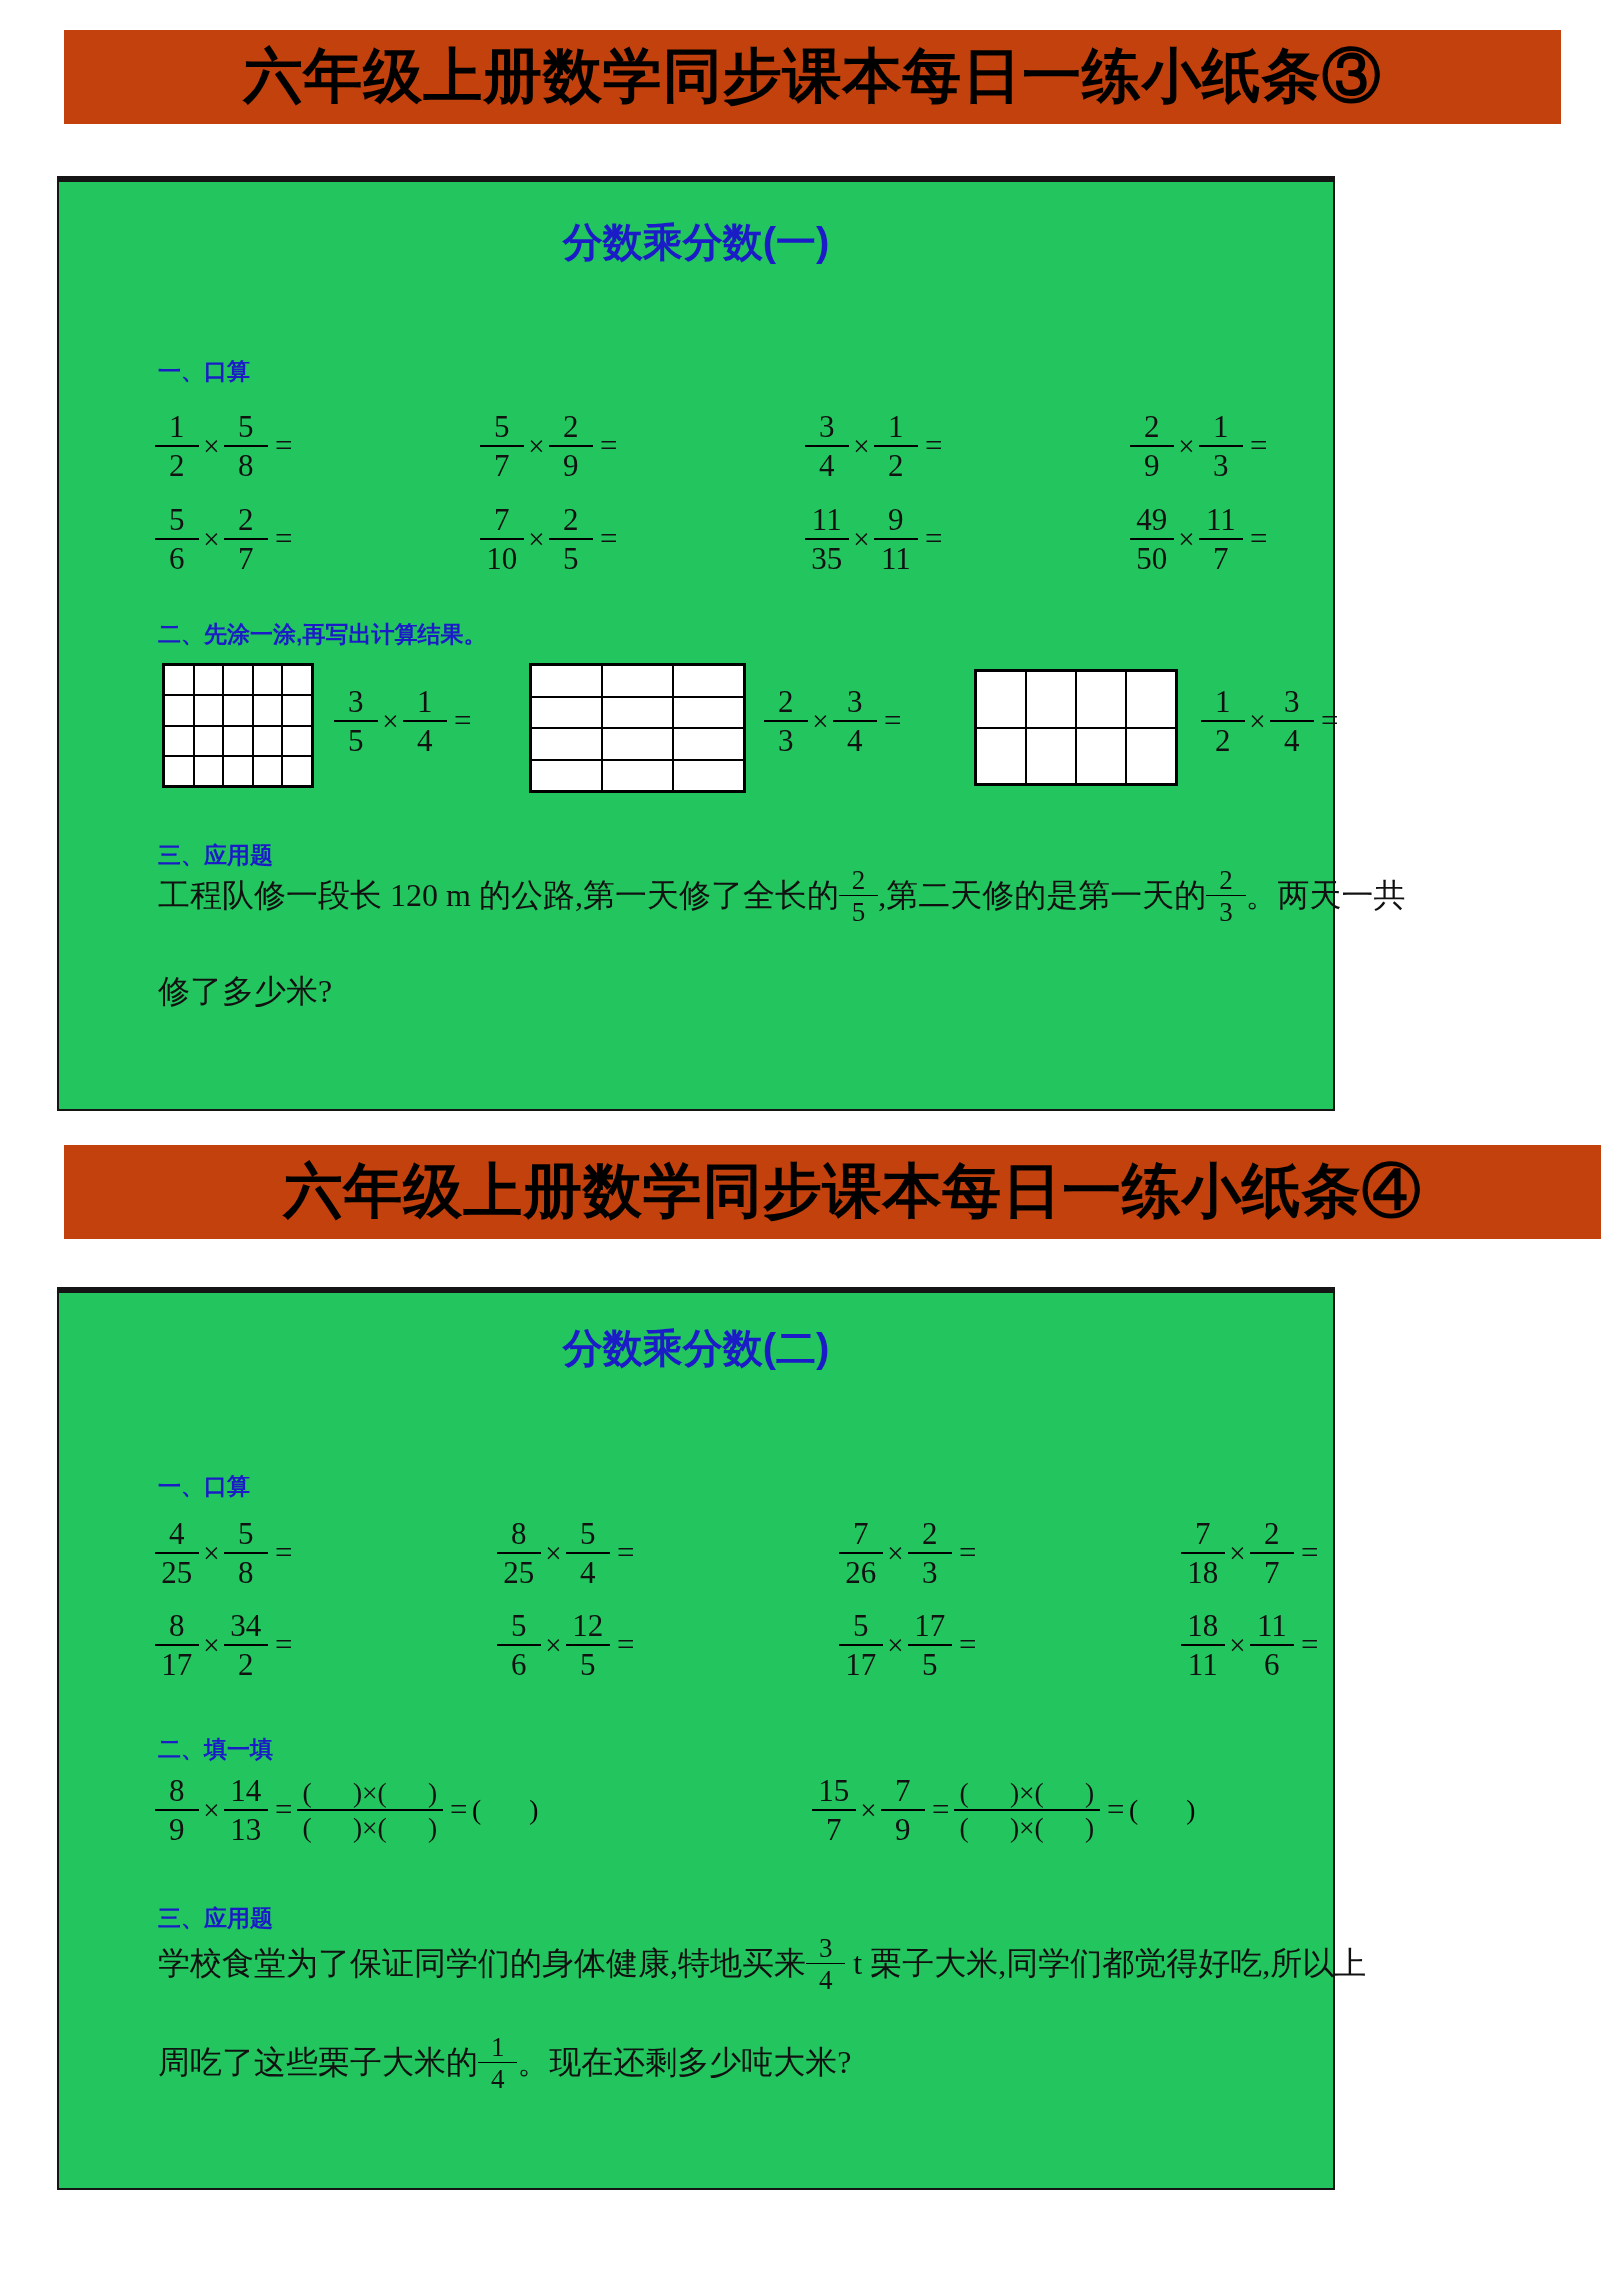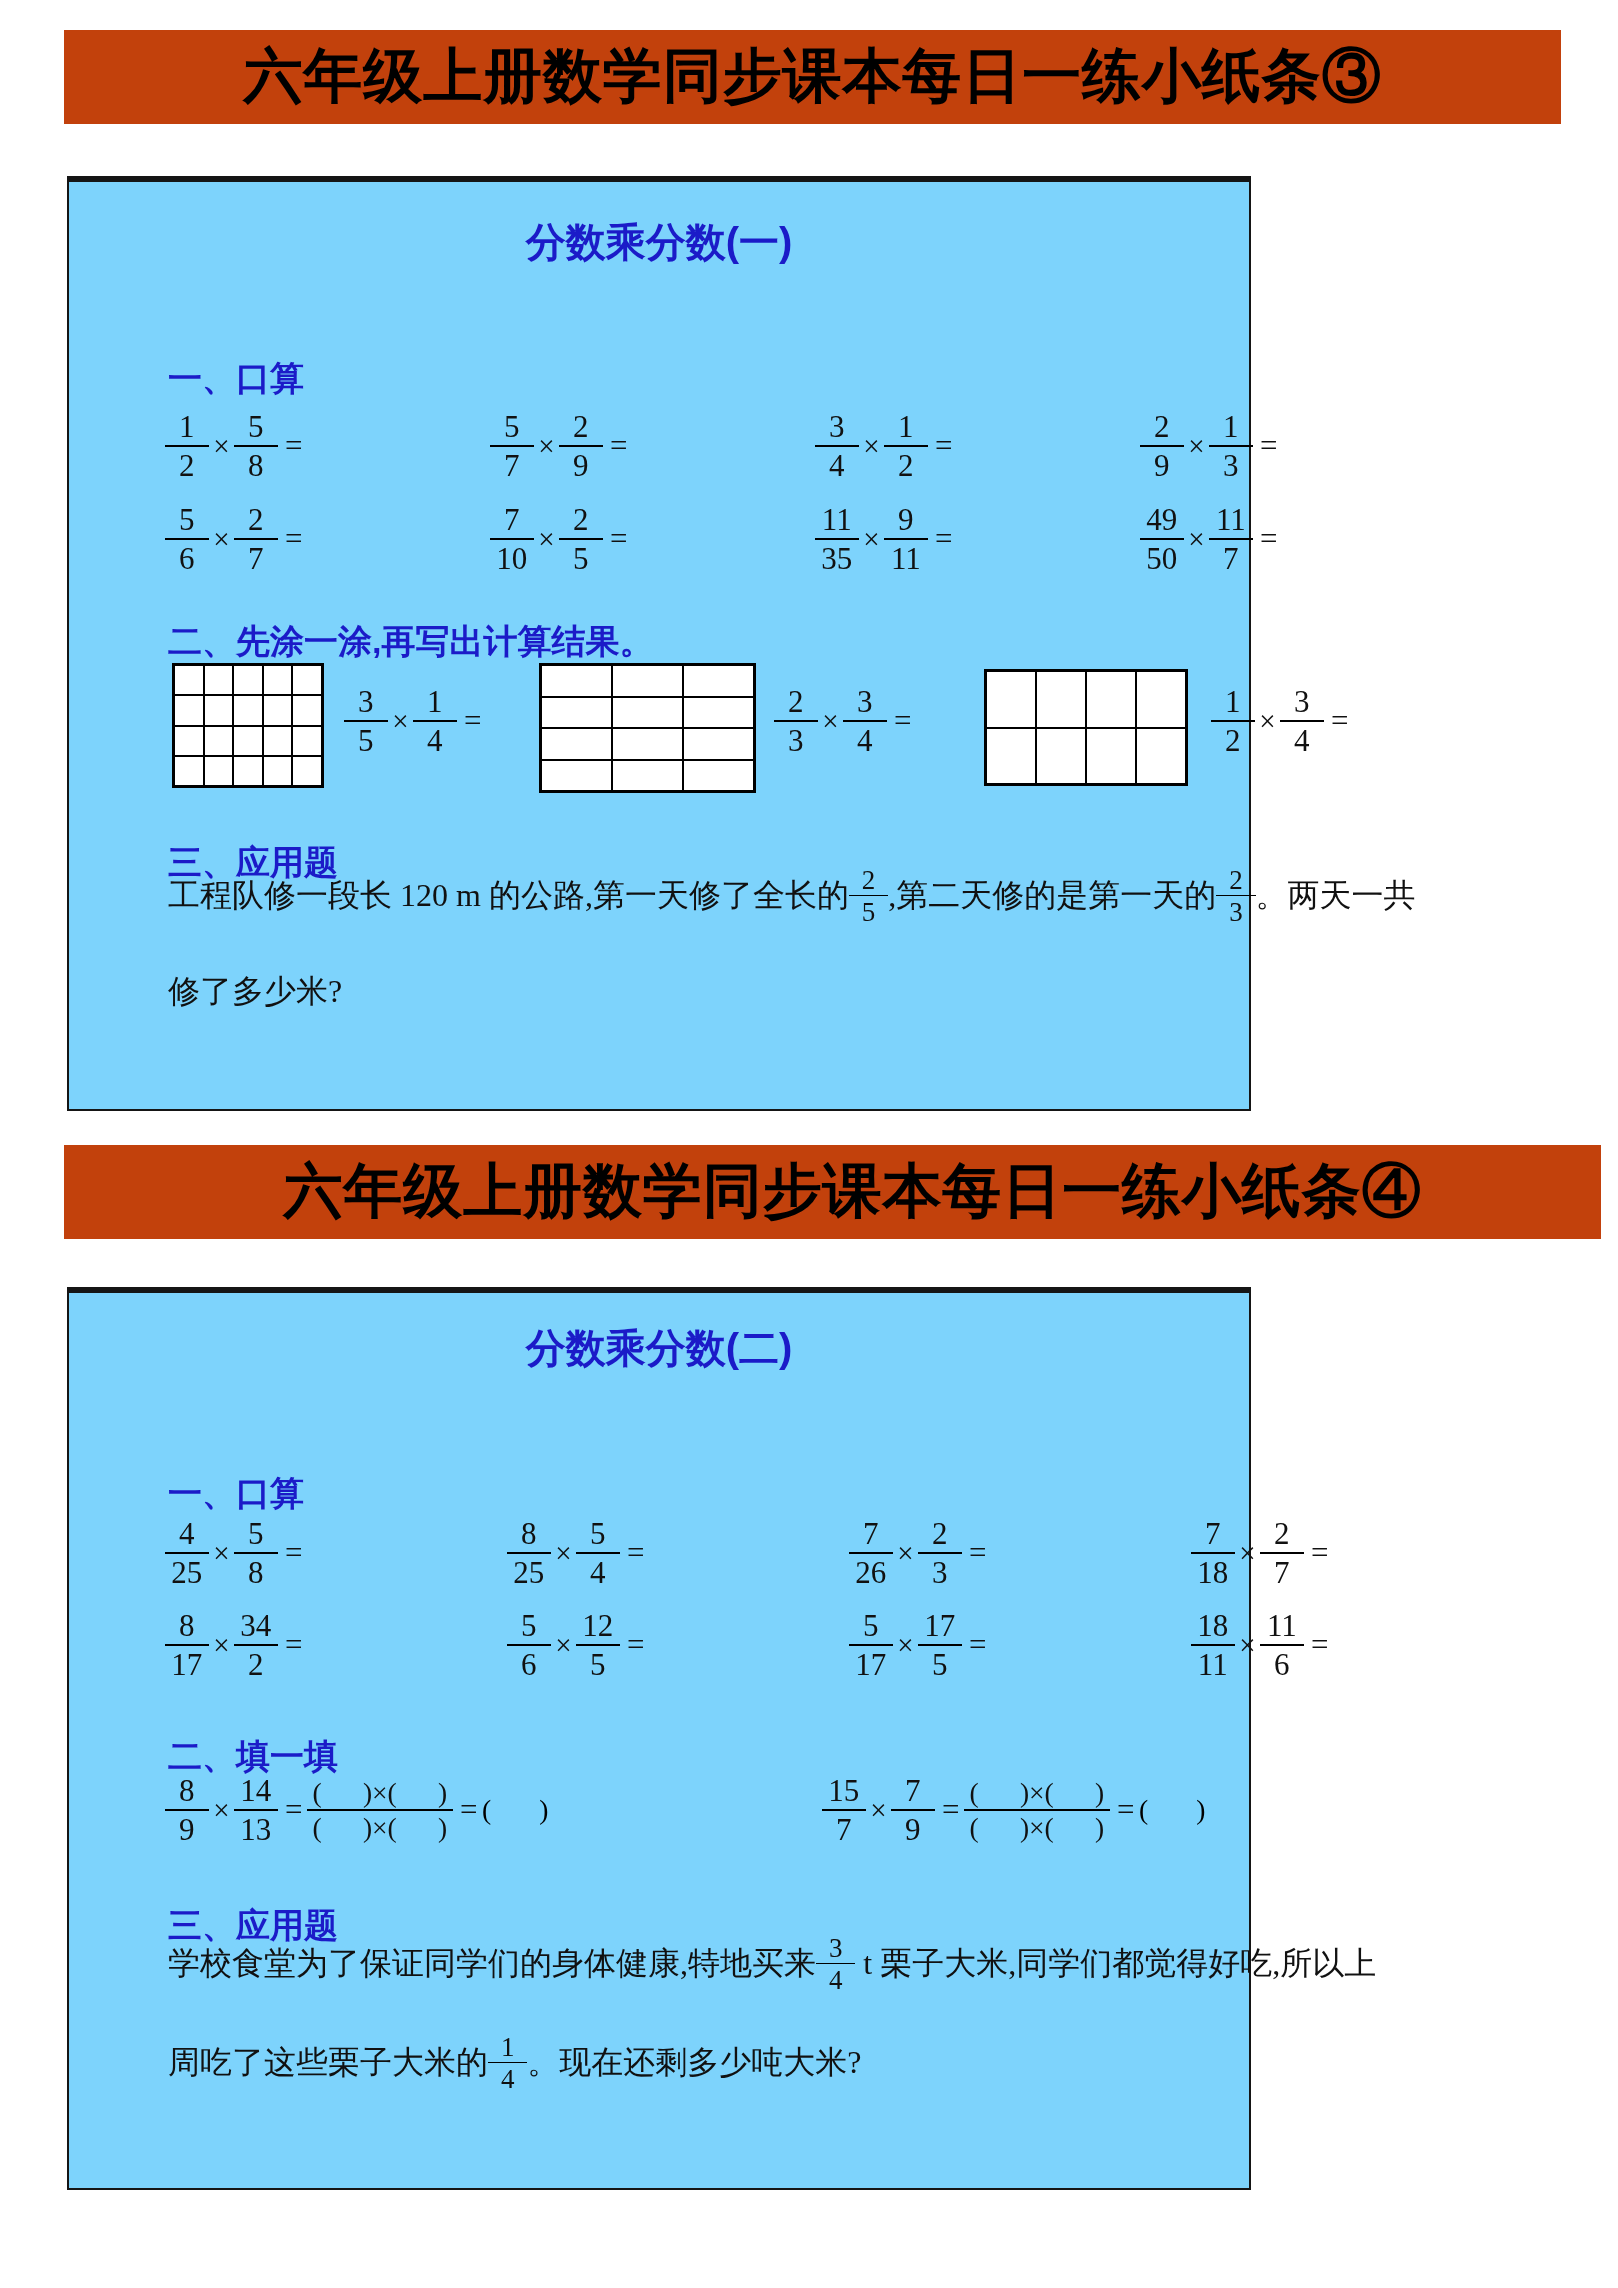--- a/index.html
+++ b/index.html
@@ -2,25 +2,25 @@
 <html style="font-size:14.7px"><head>
 <meta charset="utf-8">
 <style>
   html,body{margin:0;padding:0;background:#ffffff;}
   .page{position:relative;width:1618px;height:2288px;background:#ffffff;overflow:hidden;
         font-family:"Liberation Sans",sans-serif;}
   .banner{position:absolute;left:64px;width:1497px;height:94px;background:#c2410c;
           display:flex;align-items:center;justify-content:center;}
   .banner .btxt{font-size:59px;font-weight:900;color:#000;letter-spacing:0.9px;
           font-family:"Liberation Sans",sans-serif;}
-  .sheet{position:absolute;left:67px;width:1184px;background:#7dd3fc;
+  .sheet{position:absolute;left:57px;width:1278px;background:#22c55e;
          border:2.8px solid #151515;border-top-width:6.4px;box-sizing:border-box;}
   .stitle{position:absolute;left:0;width:100%;text-align:center;
           font-size:40px;font-weight:bold;color:#1B1BC8;}
-  .shead{position:absolute;font-size:34px;font-weight:bold;color:#1B1BC8;}
+  .shead{position:absolute;font-size:23px;font-weight:bold;color:#1B1BC8;}
   
   .probrow{position:absolute;display:grid;}
   .cols1{grid-template-columns:repeat(4,325px);}
   .cols2{grid-template-columns:repeat(4,342px);}
   .prob{display:flex;align-items:center;font-family:"Liberation Serif",serif;color:#111;}
   .frac{display:inline-block;text-align:center;vertical-align:middle;
         font-family:"Liberation Serif",serif;font-size:31px;line-height:1.08;color:#111;}
   .frac .num{display:block;border-bottom:2.3px solid #000;padding:0 5.5px 1.8px 5.5px;min-width:1.05em;}
   .frac .den{display:block;padding:1.8px 5.5px 0 5.5px;min-width:1.05em;}
   .op{font-size:29px;margin:0 4.6px;font-family:"Liberation Serif",serif;color:#111;}

